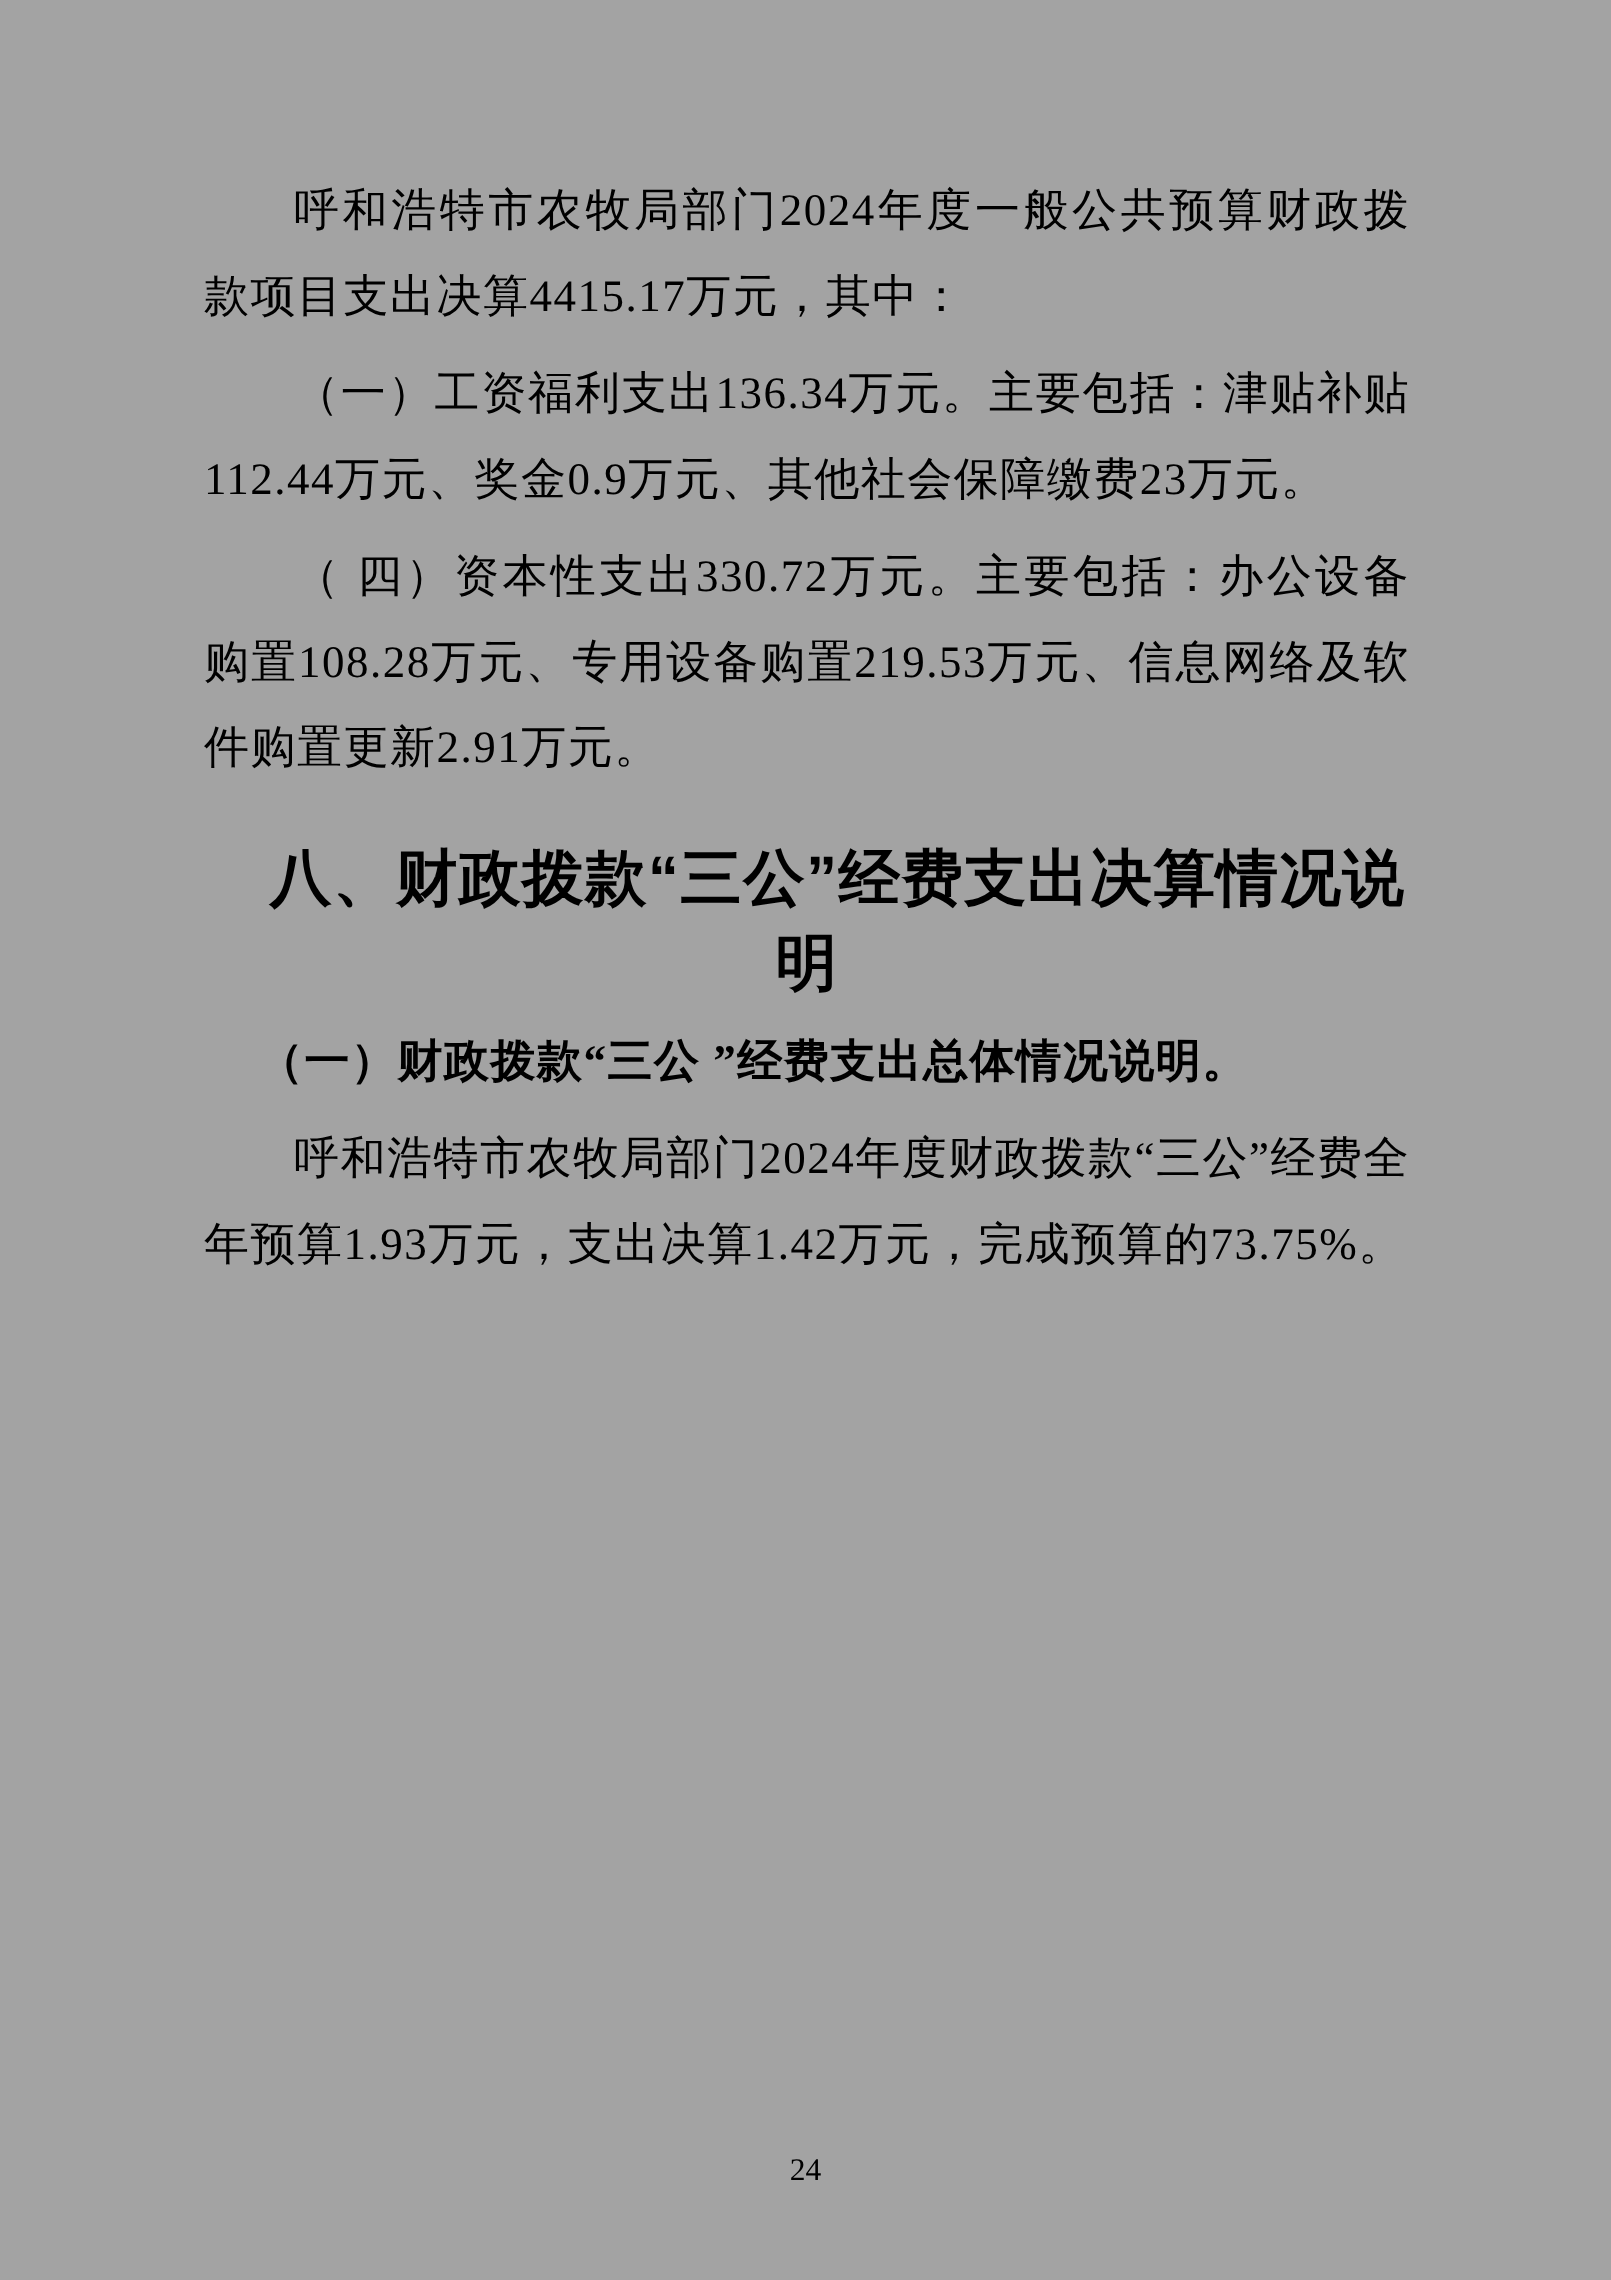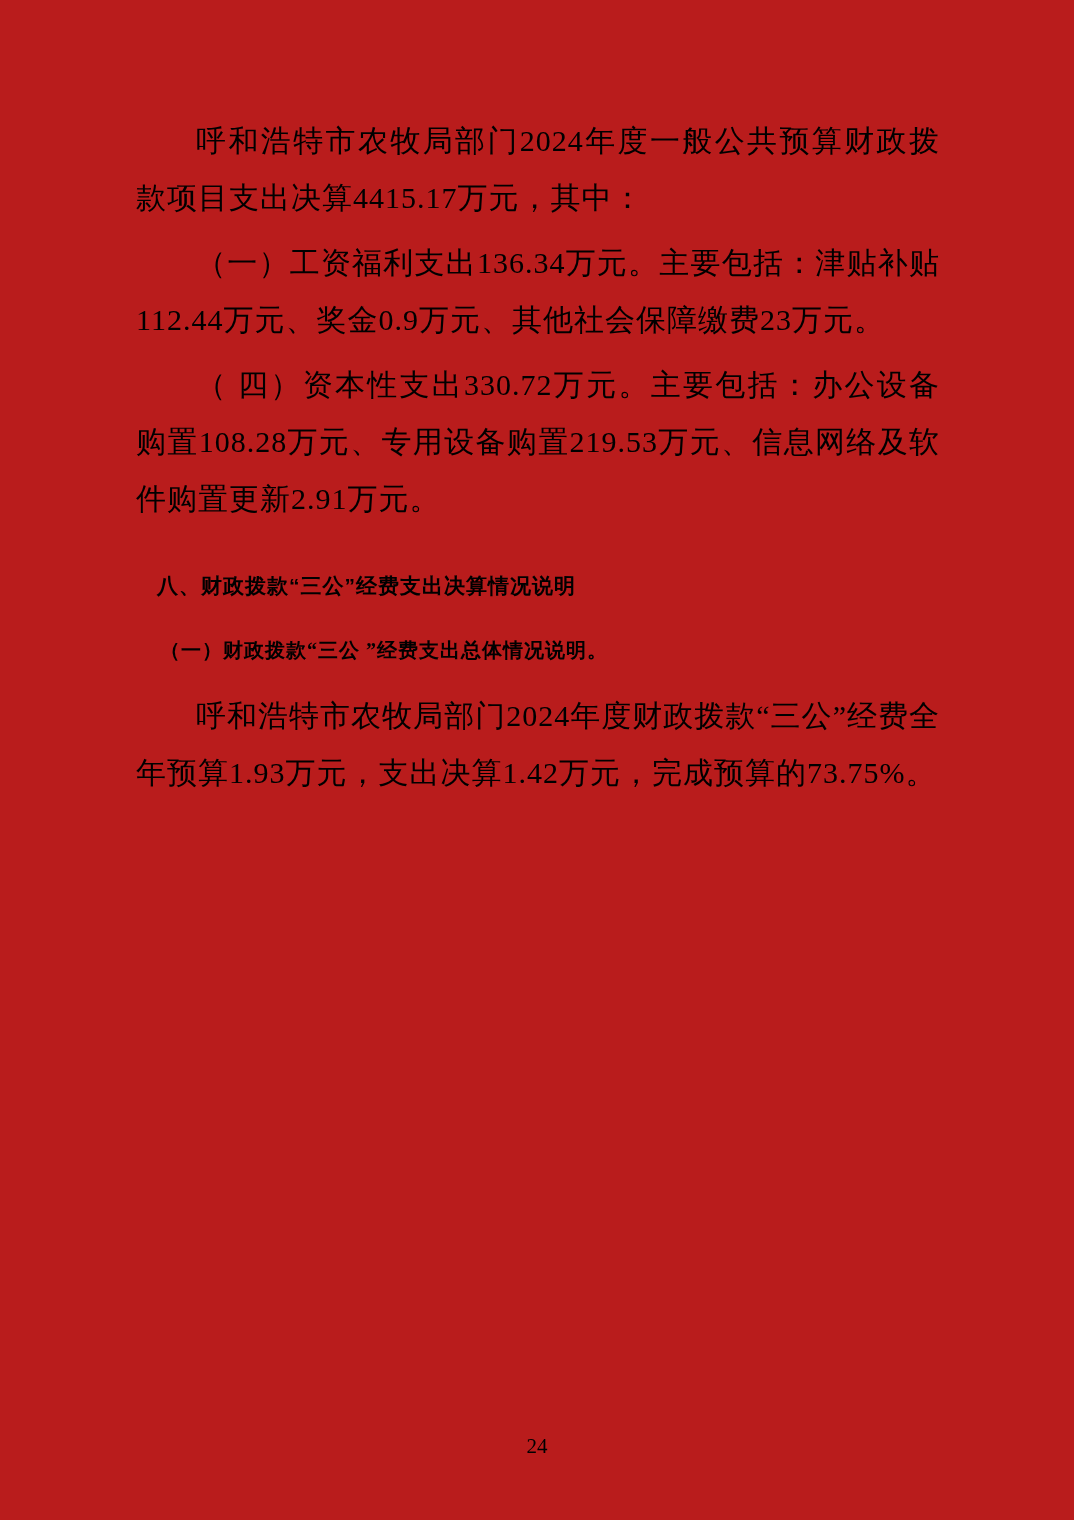--- a/index.html
+++ b/index.html
@@ -5,49 +5,50 @@
   html, body {
     margin: 0;
     padding: 0;
     background: #ffffff;
   }
   .page {
     position: relative;
     width: 1074px;
     height: 1520px;
     box-sizing: border-box;
-    background: #b91c1c;
+    background: #a3a3a3;
     padding: 112px 134px 0 136px;
     overflow: hidden;
     color: #000000;
     font-family: "Liberation Serif", "DejaVu Serif", serif;
   }
   p.body-para {
     margin: 0 0 8px 0;
     font-size: 30px;
     line-height: 57px;
     text-align: justify;
     text-indent: 2em;
     letter-spacing: 1px;
   }
   p.body-para .lead {
     font-weight: normal;
   }
   h2.section-heading {
     margin: 30px 0 8px 0;
-    font-size: 21px;
+    font-size: 41px;
     line-height: 57px;
     font-weight: bold;
     text-indent: 1em;
     font-family: "Liberation Sans", "DejaVu Sans", sans-serif;
     letter-spacing: 1px;
+    text-align: center;
   }
   h3.sub-heading {
     margin: 0 0 8px 0;
-    font-size: 20px;
+    font-size: 30px;
     line-height: 57px;
     font-weight: bold;
     text-indent: 1.2em;
     font-family: "Liberation Serif", "DejaVu Serif", serif;
     letter-spacing: 1px;
   }
   .page-number {
     position: absolute;
     left: 0;
     bottom: 62px;

